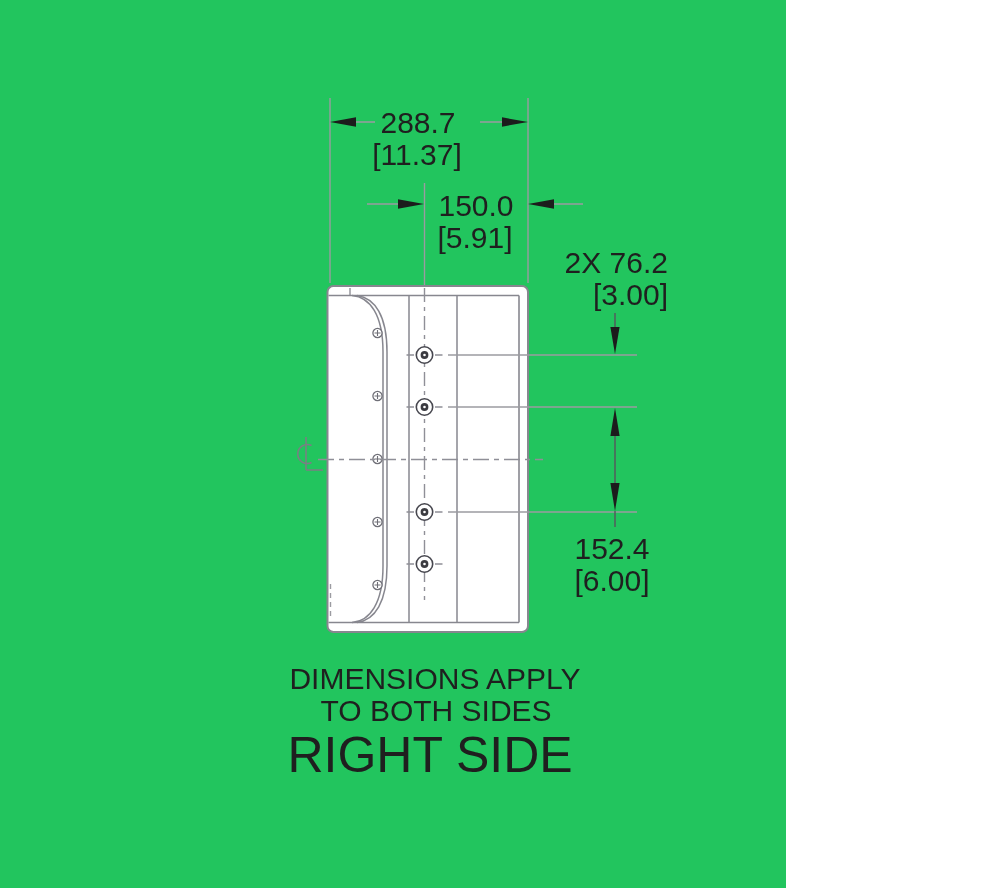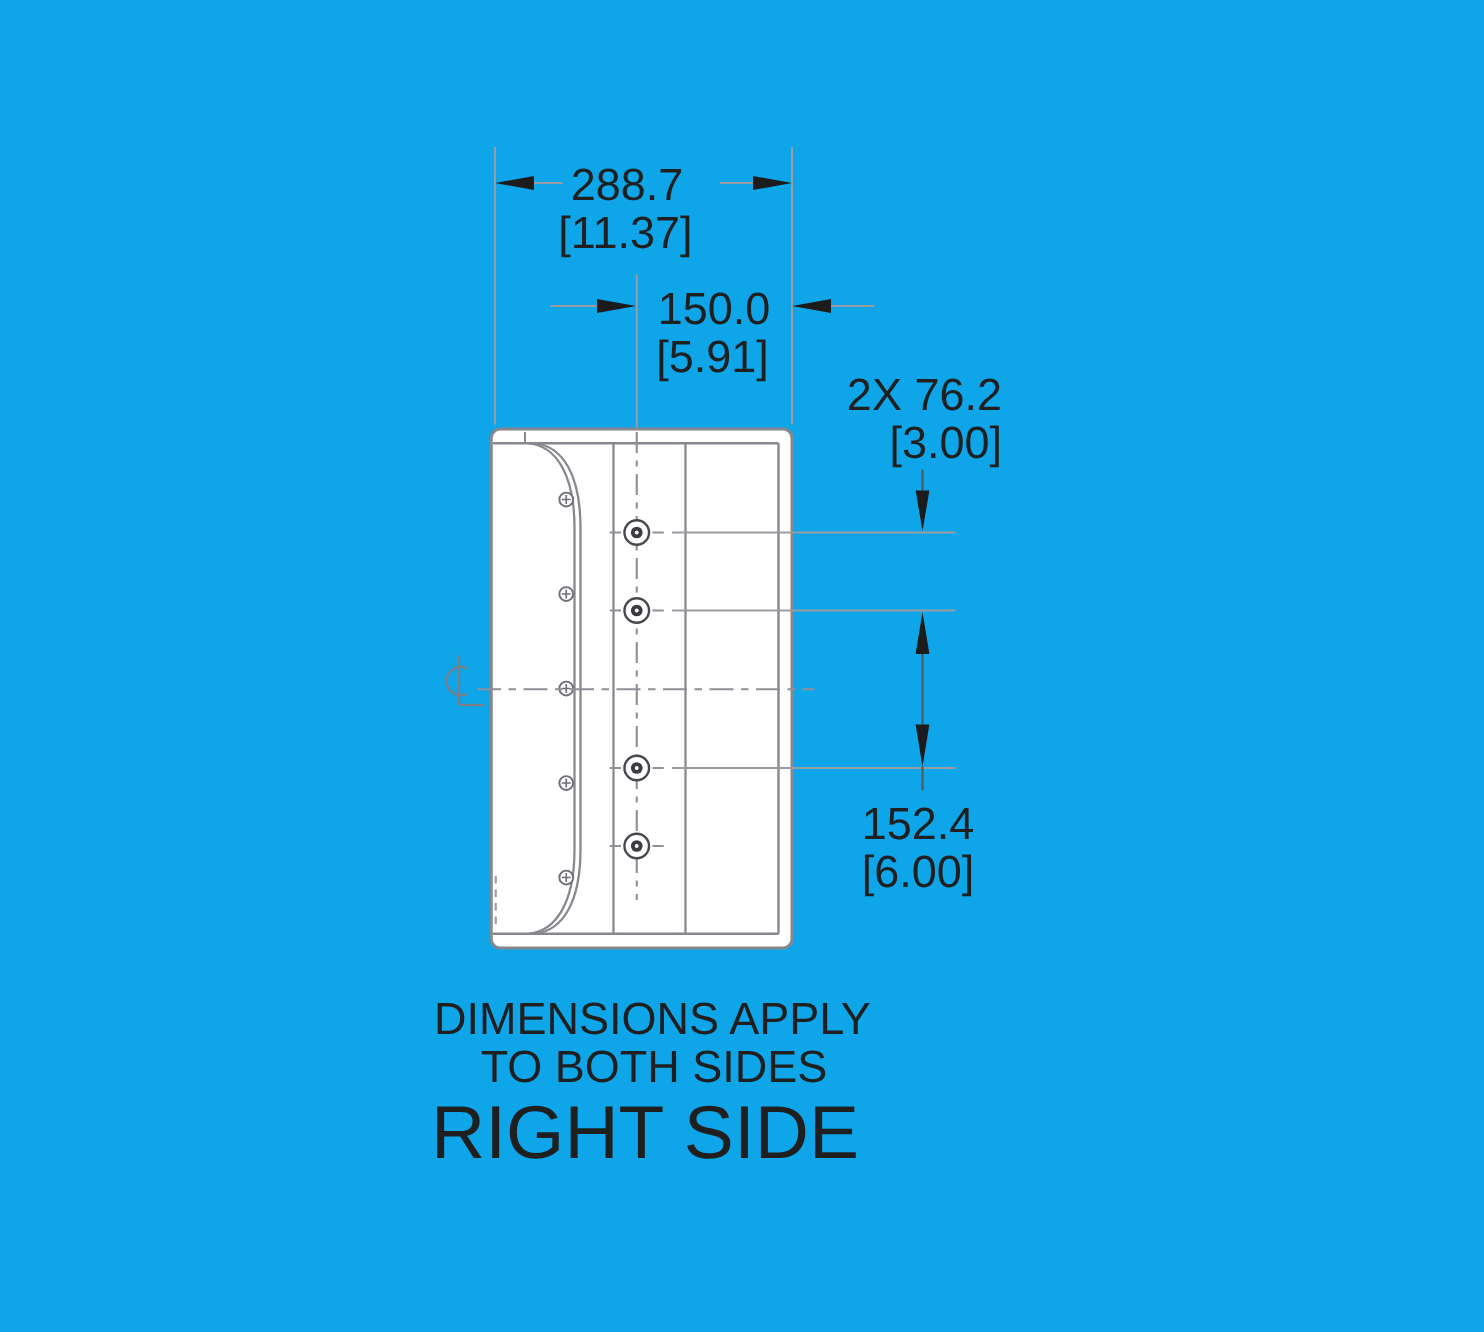--- a/index.html
+++ b/index.html
@@ -3,23 +3,23 @@
 <meta charset="utf-8">
 <style>
   html, body {
     margin: 0;
     padding: 0;
     background: #ffffff;
     font-family: "Liberation Sans", sans-serif;
   }
   .canvas {
     position: relative;
-    width: 989px;
+    width: 786px;
     height: 888px;
-    background: #0ea5e9;
+    background: #22c55e;
     overflow: hidden;
   }
   svg { display: block; }
   text {
     fill: #1f1f1f;
     font-family: "Liberation Sans", sans-serif;
   }
   .dim-text  { font-size: 30px; }
   .note-text { font-size: 30px; }
   .title-text{ font-size: 50px; }

